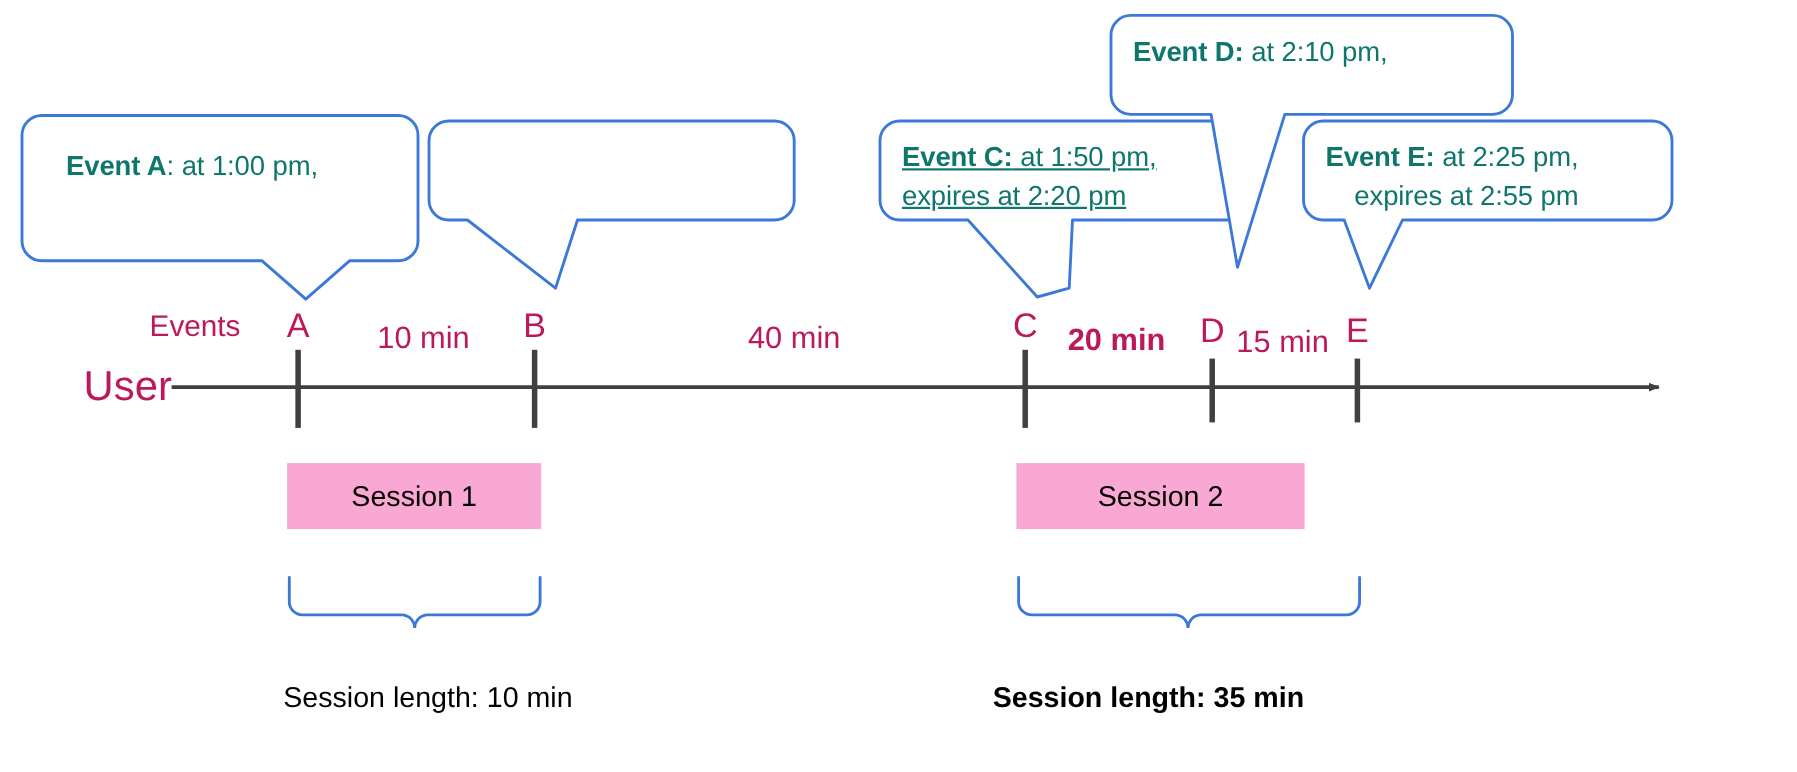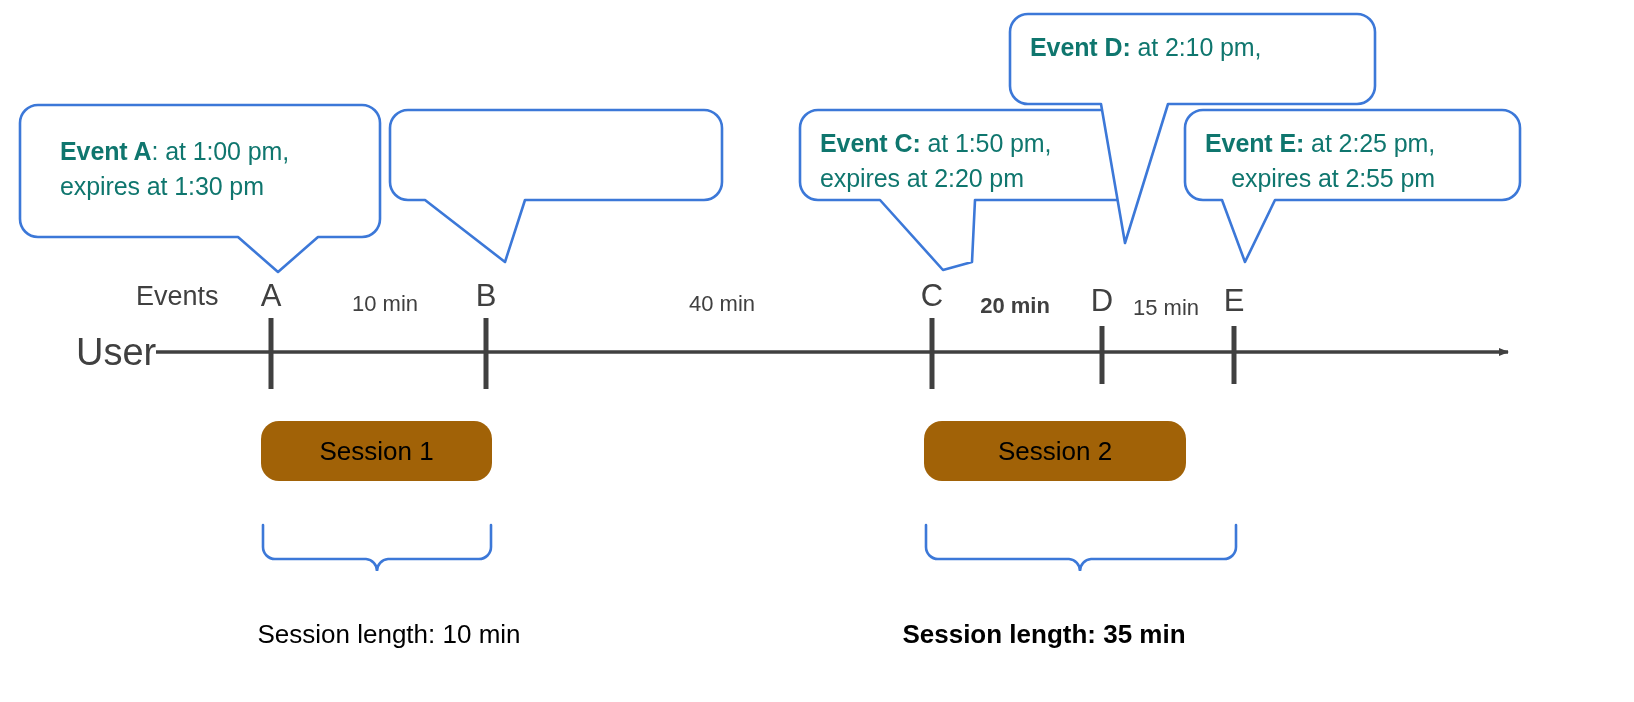--- a/index.html
+++ b/index.html
@@ -33,47 +33,46 @@
     color: #0f766e;
     white-space: nowrap;
     letter-spacing: -0.1px;
   }
   .callout-text .lead {
     font-weight: bold;
   }
   .axis-label {
     position: absolute;
     white-space: nowrap;
-    color: #404040;
+    color: #be185d;
   }
   .lane-label {
     font-size: 27px;
   }
   .user-label {
     font-size: 38px;
   }
   .event-letter {
     font-size: 31px;
     text-align: center;
     transform: translateX(-50%);
   }
   .gap-label {
-    font-size: 22px;
+    font-size: 28px;
     text-align: right;
     transform: translateX(-50%);
   }
   .session-box {
     position: absolute;
-    background: #a16207;
+    background: #f9a8d4;
     display: flex;
     align-items: center;
     justify-content: center;
     font-size: 26px;
     color: #000000;
-    border-radius: 18px;
   }
   .session-length {
     position: absolute;
     font-size: 26px;
     text-align: left;
     transform: translateX(-50%);
     white-space: nowrap;
   }
 </style>
 </head>
@@ -106,25 +105,24 @@
     <line x1="1102" y1="326" x2="1102" y2="384" stroke="#404040" stroke-width="5"></line>
     <line x1="1234" y1="326" x2="1234" y2="384" stroke="#404040" stroke-width="5"></line>
 
     <path d="M263,525 v22 a12,12 0 0 0 12,12 H366 a12,12 0 0 1 11,12 a12,12 0 0 1 11,-12 H479 a12,12 0 0 0 12,-12 v-22" fill="none" stroke="#3c78d8" stroke-width="2.6" stroke-linecap="round"></path>
 
     <path d="M926,525 v22 a12,12 0 0 0 12,12 H1069 a12,12 0 0 1 11,12 a12,12 0 0 1 11,-12 H1224 a12,12 0 0 0 12,-12 v-22" fill="none" stroke="#3c78d8" stroke-width="2.6" stroke-linecap="round"></path>
   </svg>
 
   <div class="callout-text" style="left:44px; top:134px;margin-left:16px;">
     <div><span class="lead">Event A</span><span>: at 1:00 pm,</span></div>
-    <div>expires at 1:30 pm</div>
   </div>
 
 
-  <div class="callout-text" style="left:820px; top:126px;">
+  <div class="callout-text" style="left:820px; top:126px;text-decoration:underline;">
     <div><span class="lead">Event C:</span><span> at 1:50 pm,</span></div>
     <div>expires at 2:20 pm</div>
   </div>
 
   <div class="callout-text" style="left:1030px; top:30px;">
     <div><span class="lead">Event D:</span><span> at 2:10 pm,</span></div>
   </div>
 
   <div class="callout-text" style="left:1205px; top:126px;text-align:right;">
     <div><span class="lead">Event E:</span><span> at 2:25 pm,</span></div>

